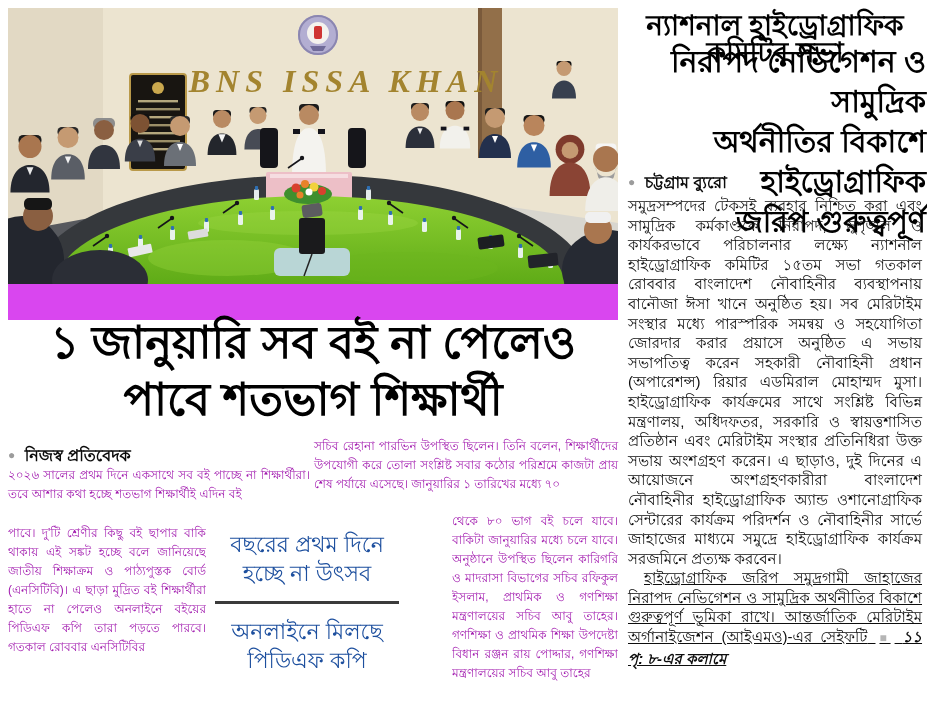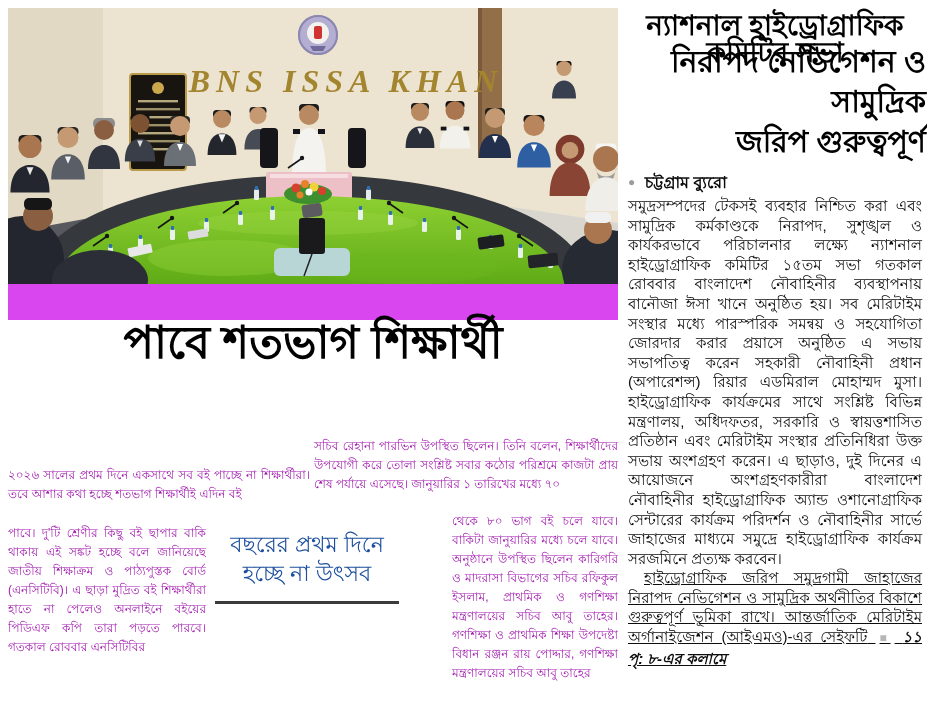--- a/index.html
+++ b/index.html
@@ -266,42 +266,52 @@
         <ellipse cx="92" cy="272" rx="48" ry="30" fill="#2b2e36"></ellipse>
         <ellipse cx="600" cy="262" rx="46" ry="40" fill="#262a33"></ellipse>
         <circle cx="590" cy="222" r="14" fill="#a9764f"></circle>
           <rect x="577" y="204" width="26" height="11" rx="5" fill="#f0f0f0"></rect>
       </g>
     </svg>
   </div>
 
 
   <div class="headline">
+    <div>১ জানুয়ারি সব বই না পেলেও</div>
     <div>পাবে শতভাগ শিক্ষার্থী</div>
   </div>
 
+  <div class="byline byline-left">
+    <span class="dot">●</span>
+    <span>নিজস্ব প্রতিবেদক</span>
+  </div>
 
   <div class="body-txt c1top">২০২৬ সালের প্রথম দিনে একসাথে সব বই পাচ্ছে না  শিক্ষার্থীরা। তবে আশার কথা হচ্ছে শতভাগ শিক্ষার্থীই এদিন বই</div>
   <div class="body-txt c1wrap">পাবে। দু'টি শ্রেণীর কিছু বই ছাপার বাকি থাকায় এই সঙ্কট হচ্ছে বলে জানিয়েছে জাতীয় শিক্ষাক্রম ও পাঠ্যপুস্তক বোর্ড (এনসিটিবি)। এ ছাড়া মুদ্রিত বই শিক্ষার্থীরা হাতে না পেলেও অনলাইনে বইয়ের পিডিএফ কপি তারা পড়তে পারবে। গতকাল রোববার এনসিটিবির</div>
 
   <div class="pullquote">
     <div class="pq">
       <div>বছরের প্রথম দিনে</div>
       <div>হচ্ছে না উৎসব</div>
     </div>
     <hr class="pq-divider">
+    <div class="pq">
+      <div>অনলাইনে মিলছে</div>
+      <div>পিডিএফ কপি</div>
+    </div>
   </div>
 
   <div class="body-txt c2top">সচিব রেহানা পারভিন উপস্থিত ছিলেন। তিনি বলেন, শিক্ষার্থীদের উপযোগী করে তোলা সংশ্লিষ্ট সবার কঠোর পরিশ্রমে কাজটা প্রায় শেষ পর্যায়ে এসেছে। জানুয়ারির ১ তারিখের মধ্যে ৭০</div>
   <div class="body-txt c2wrap">থেকে ৮০ ভাগ বই চলে যাবে। বাকিটা জানুয়ারির মধ্যে চলে যাবে। অনুষ্ঠানে উপস্থিত ছিলেন কারিগরি ও মাদরাসা বিভাগের সচিব রফিকুল ইসলাম, প্রাথমিক ও গণশিক্ষা মন্ত্রণালয়ের সচিব আবু তাহের। গণশিক্ষা ও প্রাথমিক শিক্ষা উপদেষ্টা বিধান রঞ্জন রায় পোদ্দার, গণশিক্ষা মন্ত্রণালয়ের সচিব আবু তাহের</div>
 
   <div class="kicker">ন্যাশনাল হাইড্রোগ্রাফিক কমিটির সভা</div>
 
   <div class="side-headline">
     <div>নিরাপদ নেভিগেশন ও সামুদ্রিক</div>
+    <div>অর্থনীতির বিকাশে হাইড্রোগ্রাফিক</div>
     <div>জরিপ গুরুত্বপূর্ণ</div>
   </div>
 
   <div class="byline byline-right">
     <span class="dot">●</span>
     <span>চট্টগ্রাম ব্যুরো</span>
   </div>
 
   <div class="side-body">
     <div class="p1">সমুদ্রসম্পদের টেকসই ব্যবহার নিশ্চিত করা এবং সামুদ্রিক কর্মকাণ্ডকে নিরাপদ, সুশৃঙ্খল ও কার্যকরভাবে পরিচালনার লক্ষ্যে ন্যাশনাল হাইড্রোগ্রাফিক কমিটির ১৫তম সভা গতকাল রোববার বাংলাদেশ নৌবাহিনীর ব্যবস্থাপনায় বানৌজা ঈসা খানে অনুষ্ঠিত হয়। সব মেরিটাইম সংস্থার মধ্যে পারস্পরিক সমন্বয় ও সহযোগিতা জোরদার করার প্রয়াসে অনুষ্ঠিত এ সভায় সভাপতিত্ব করেন সহকারী নৌবাহিনী প্রধান (অপারেশন্স) রিয়ার এডমিরাল মোহাম্মদ মুসা। হাইড্রোগ্রাফিক কার্যক্রমের সাথে সংশ্লিষ্ট বিভিন্ন মন্ত্রণালয়, অধিদফতর, সরকারি ও স্বায়ত্তশাসিত প্রতিষ্ঠান এবং মেরিটাইম সংস্থার প্রতিনিধিরা উক্ত সভায় অংশগ্রহণ করেন। এ ছাড়াও, দুই দিনের এ আয়োজনে অংশগ্রহণকারীরা বাংলাদেশ নৌবাহিনীর হাইড্রোগ্রাফিক অ্যান্ড ওশানোগ্রাফিক সেন্টারের কার্যক্রম পরিদর্শন ও নৌবাহিনীর সার্ভে জাহাজের মাধ্যমে সমুদ্রে হাইড্রোগ্রাফিক কার্যক্রম সরজমিনে প্রত্যক্ষ করবেন।</div>

